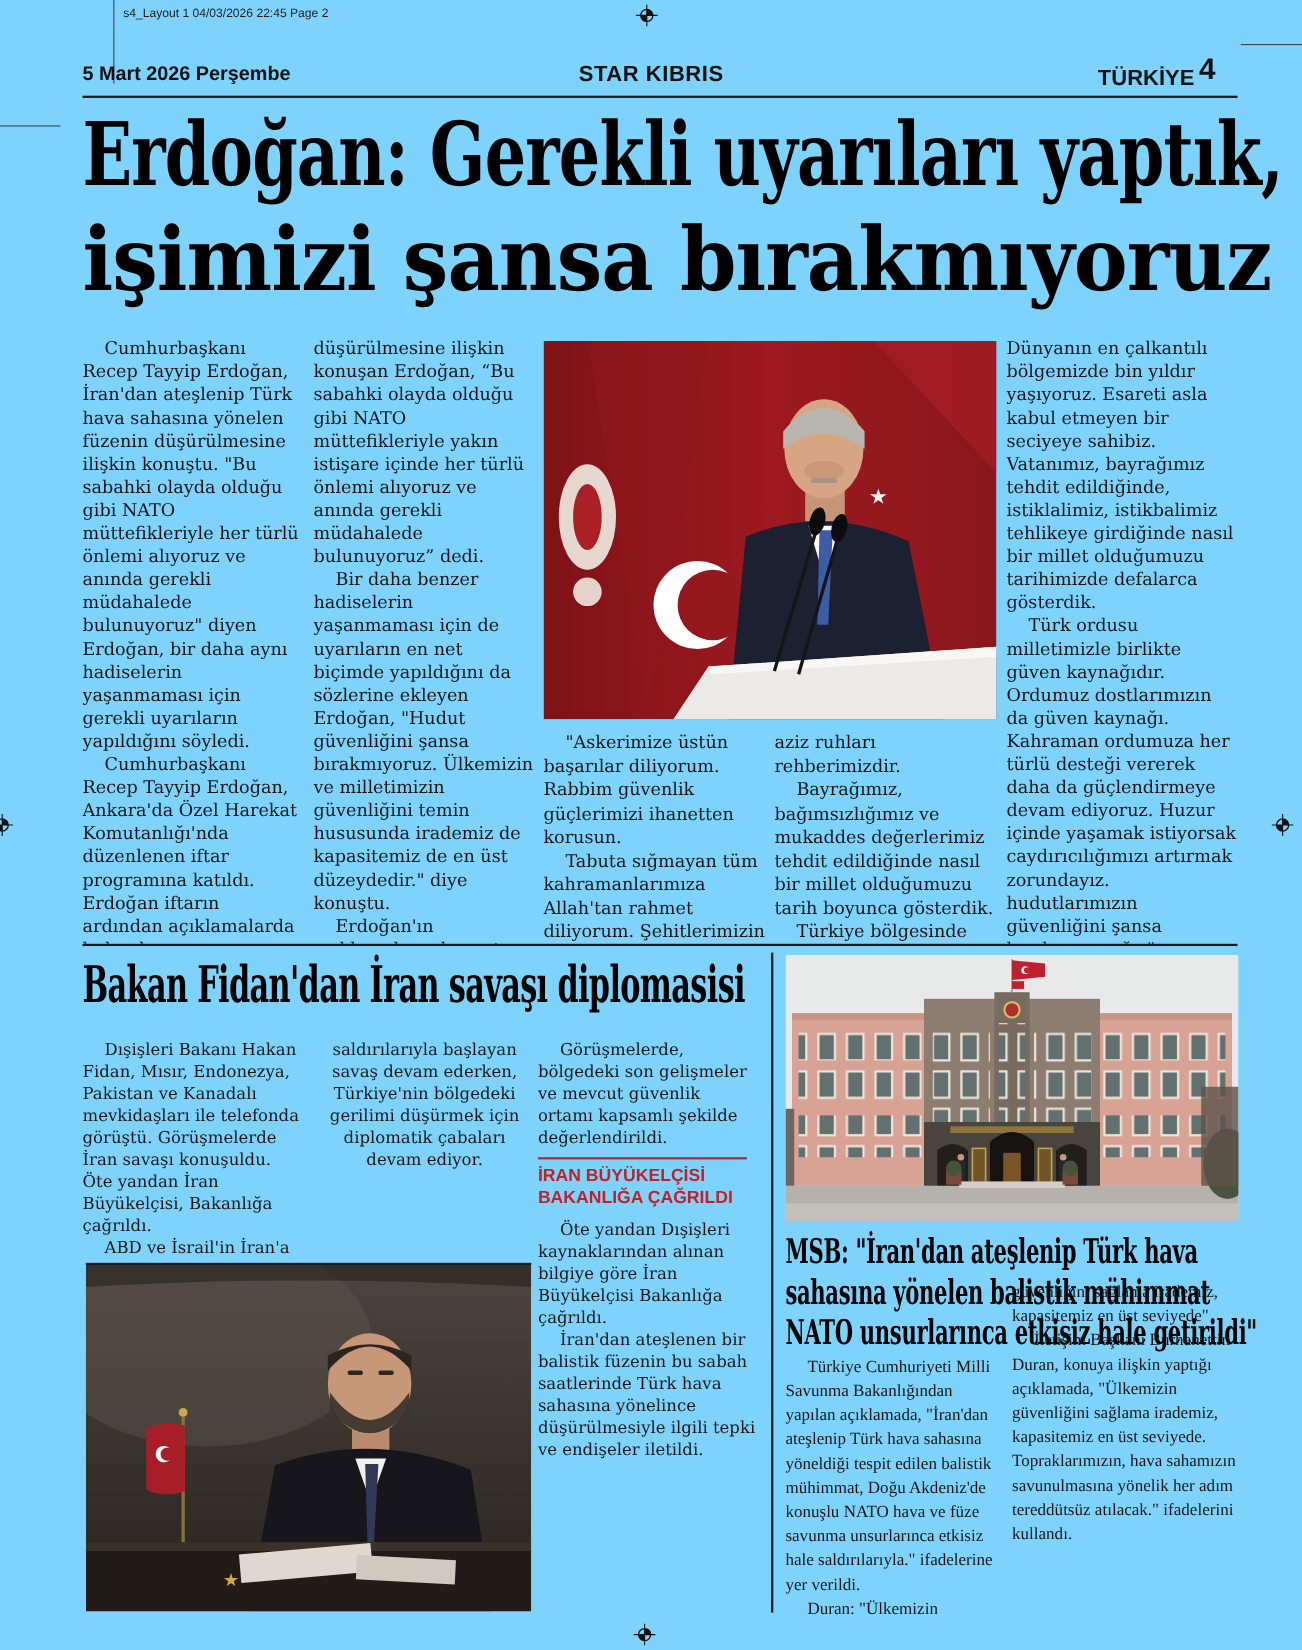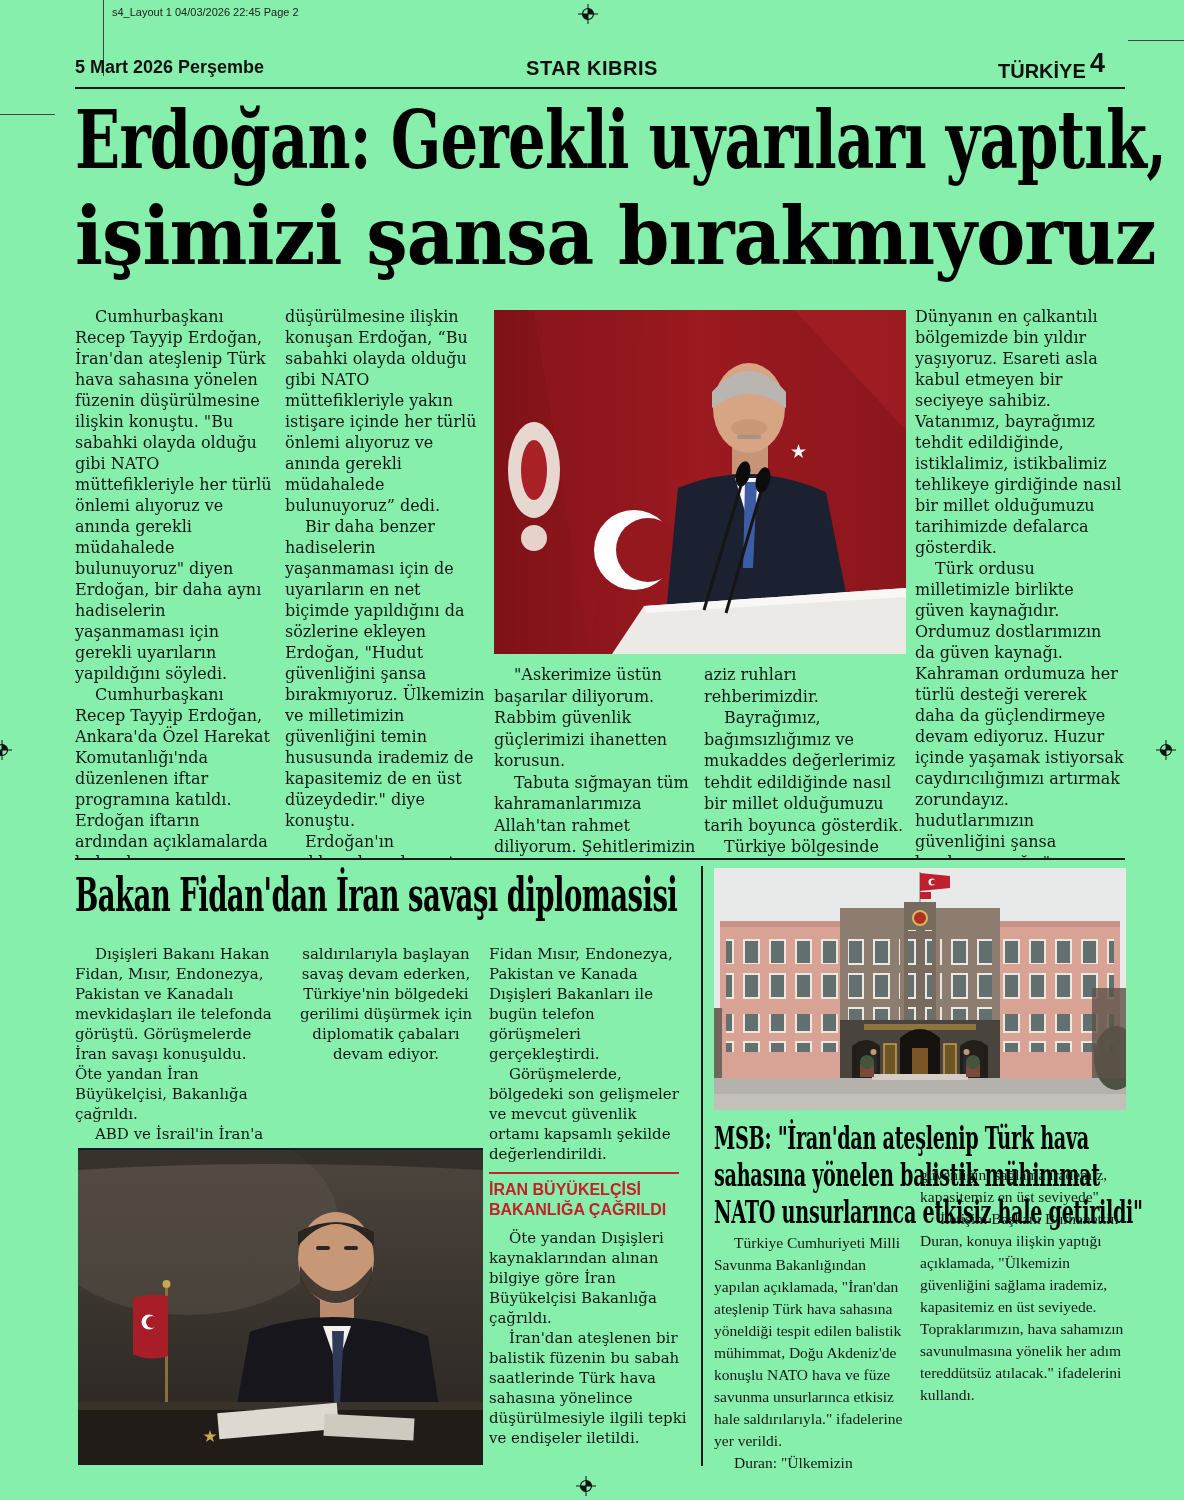--- a/index.html
+++ b/index.html
@@ -1,18 +1,18 @@
 <!DOCTYPE html>
 <html><head>
 <meta charset="utf-8">
 <style>
   html,body{margin:0;padding:0;background:#e6e6e6;}
   .page{
     position:relative;width:1184px;height:1500px;margin:0 auto;
-    background:#86efac;color:#141414;overflow:hidden;
+    background:#7dd3fc;color:#141414;overflow:hidden;
     font-family:"DejaVu Serif", serif;
   }
   .abs{position:absolute;}
   
   .slug{font:11px "Liberation Sans", sans-serif;color:#222;white-space:nowrap;}
   .vline{background:#444;width:1px;}
   .hline{background:#444;height:1px;}
   .rule{background:#1a1a1a;}
   
   .m-date,.m-title,.m-section{font-family:"Liberation Sans",sans-serif;font-weight:bold;color:#111;white-space:nowrap;}
@@ -173,21 +173,20 @@
   <div class="abs col body2" style="left:75px;top:944px;width:202px;height:202px;">
       <p class="para">Dışişleri Bakanı Hakan Fidan, Mısır, Endonezya, Pakistan ve Kanadalı mevkidaşları ile telefonda görüştü. Görüşmelerde İran savaşı konuşuldu. Öte yandan İran Büyükelçisi, Bakanlığa çağrıldı.</p>
       <p class="para">ABD ve İsrail'in İran'a</p>
     </div>
   <div class="abs col body2" style="left:285px;top:944px;width:202px;height:202px;text-align:center;">
       <p class="para flush">saldırılarıyla başlayan savaş devam ederken, Türkiye'nin bölgedeki gerilimi düşürmek için diplomatik çabaları devam ediyor.</p>
     </div>
 
   <div class="abs col body2" style="left:489px;top:944px;width:202px;height:522px;">
     <div>
-        <p class="para flush">Fidan Mısır, Endonezya, Pakistan ve Kanada Dışişleri Bakanları ile bugün telefon görüşmeleri gerçekleştirdi.</p>
         <p class="para">Görüşmelerde, bölgedeki son gelişmeler ve mevcut güvenlik ortamı kapsamlı şekilde değerlendirildi.</p>
       </div>
     <div class="subhead-rule"></div>
     <div class="subhead">İRAN BÜYÜKELÇİSİ</div>
     <div class="subhead" style="margin-top:0;">BAKANLIĞA ÇAĞRILDI</div>
     <div style="margin-top:8px;">
         <p class="para">Öte yandan Dışişleri kaynaklarından alınan bilgiye göre İran Büyükelçisi Bakanlığa çağrıldı.</p>
         <p class="para">İran'dan ateşlenen bir balistik füzenin bu sabah saatlerinde Türk hava sahasına yönelince düşürülmesiyle ilgili tepki ve endişeler iletildi.</p>
       </div>
   </div>

